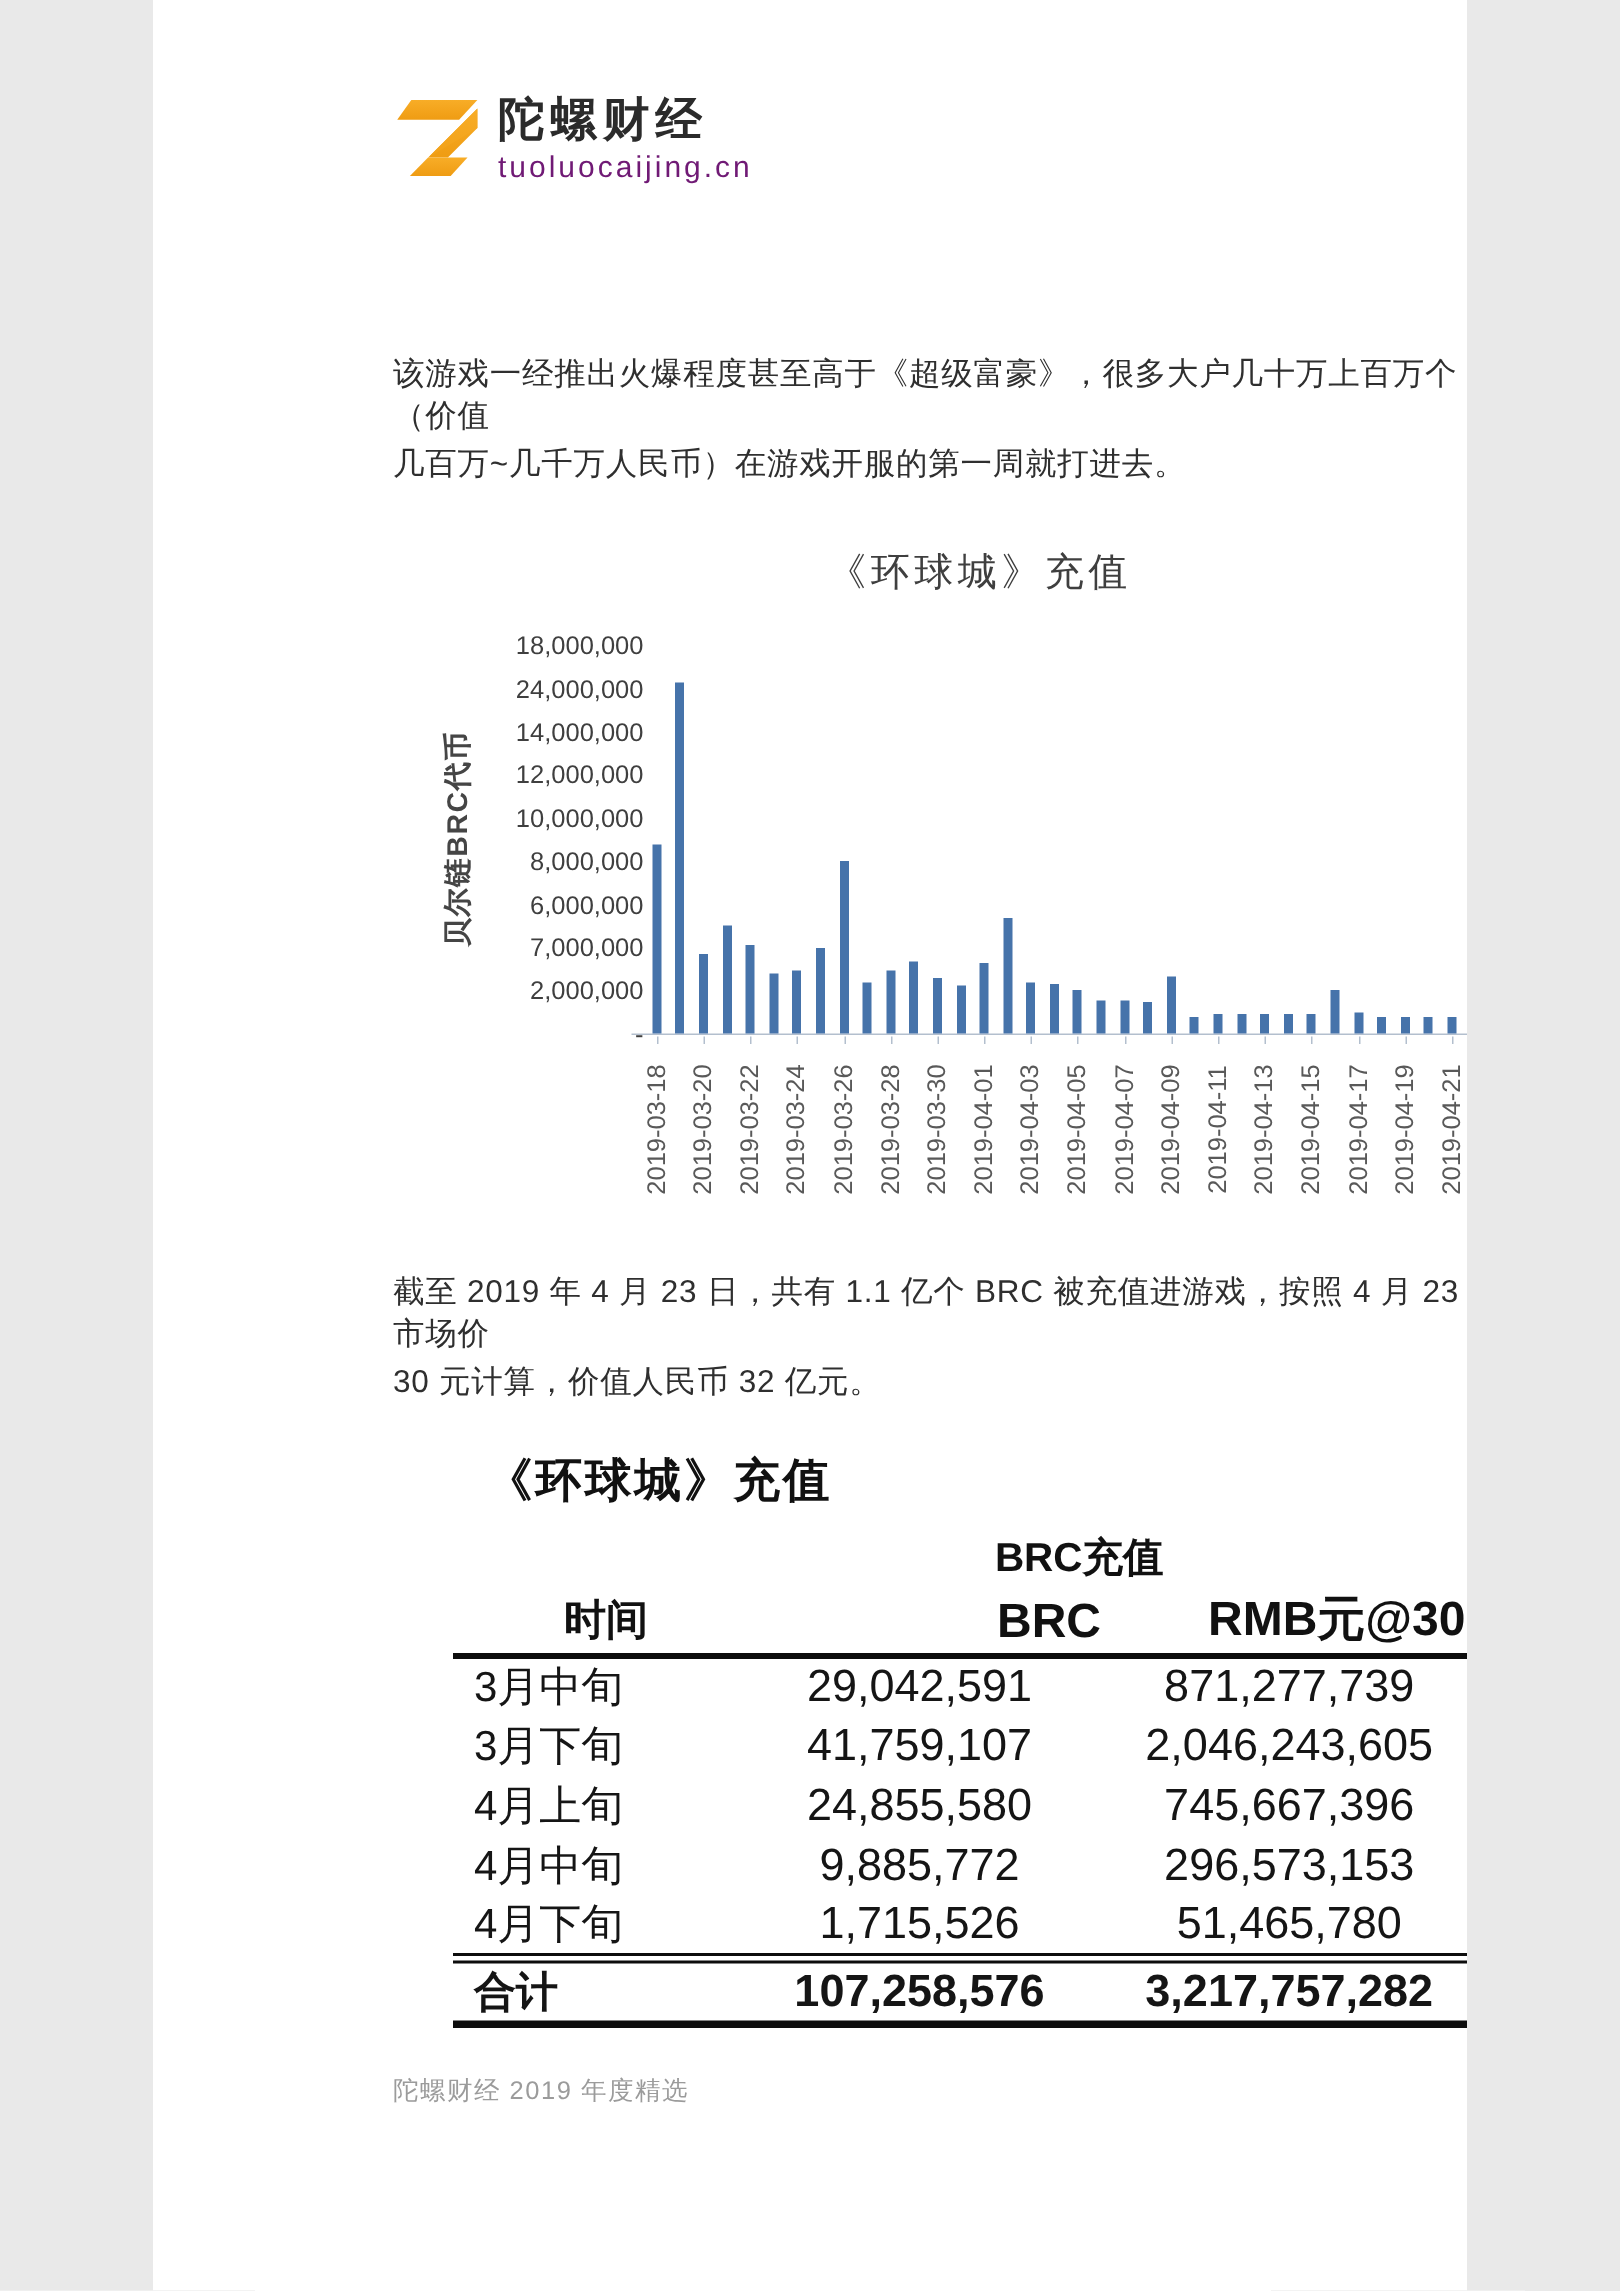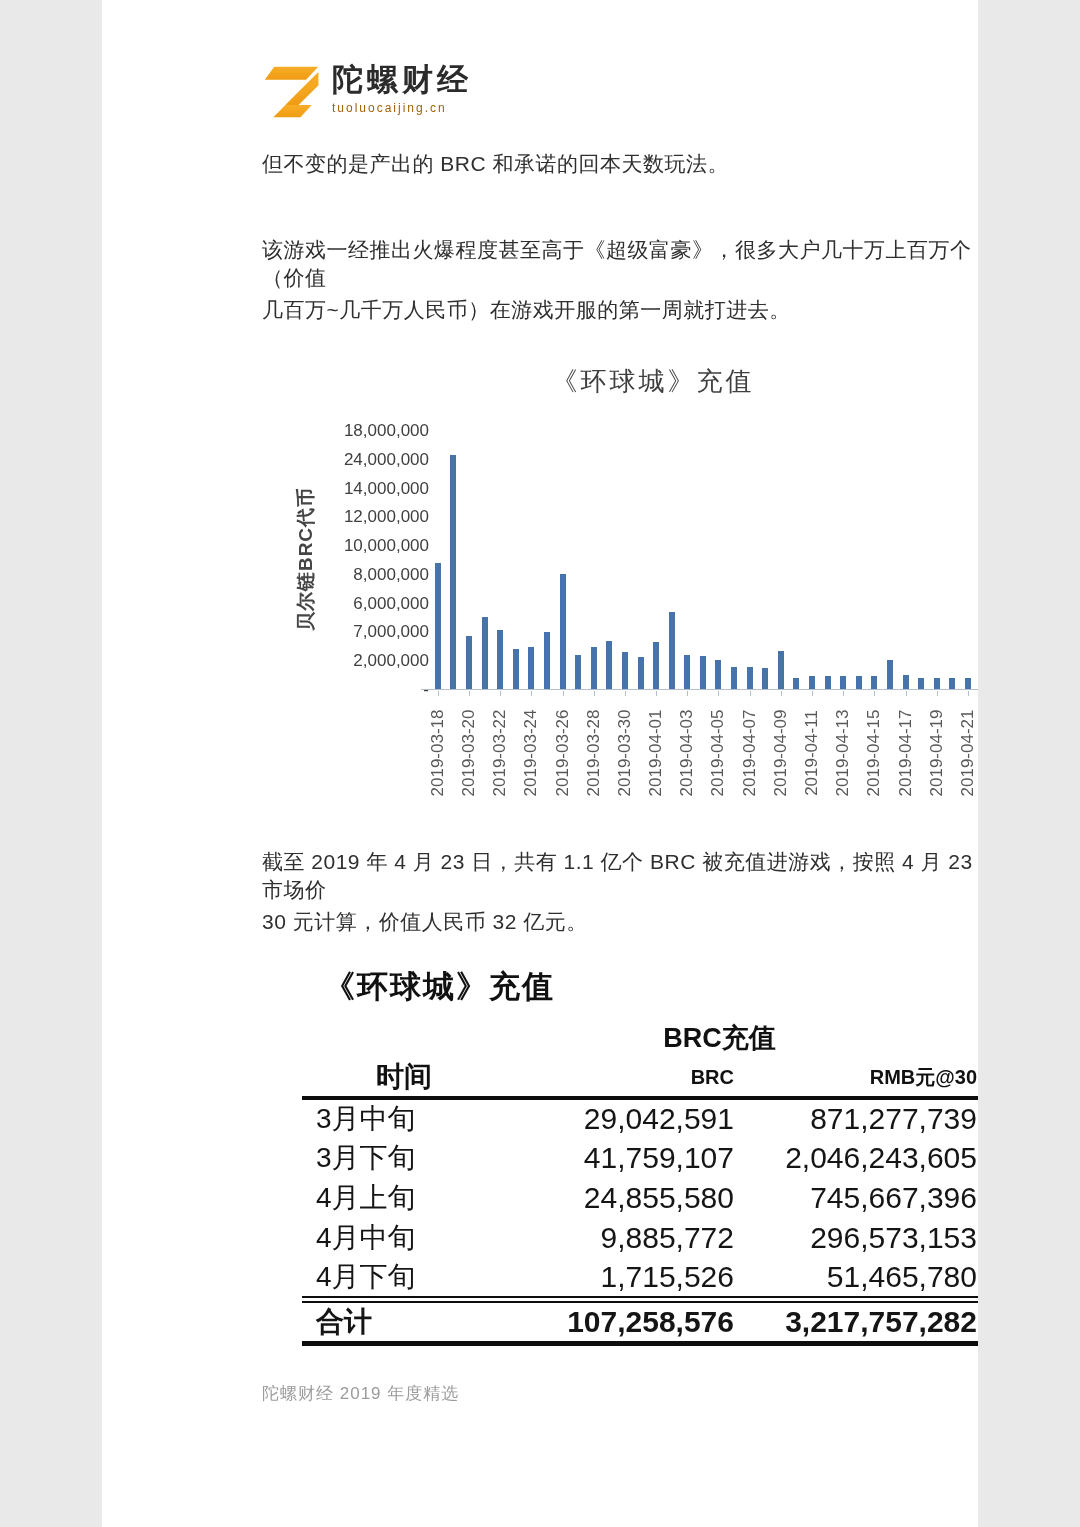--- a/index.html
+++ b/index.html
@@ -7,21 +7,21 @@
   body { font-family:"Liberation Sans","DejaVu Sans",sans-serif; }
   .page {
     position:relative; width:876px; height:1527px; margin:0 auto;
     background:#ffffff; overflow:hidden; color:#2e2e2e;
   }
 
   
   .logo { position:absolute; left:160px; top:62px; display:flex; align-items:flex-start; }
   .logo-mark { width:60px; height:58px; margin-right:10px; }
   .logo-text .brand { font-size:31px; font-weight:700; color:#2b2b2b; letter-spacing:4px; line-height:36px; }
-  .logo-text .domain { font-size:12px; color:#a16207; letter-spacing:2px; margin-top:3px; }
+  .logo-text .domain { font-size:20px; color:#701a75; letter-spacing:2px; margin-top:3px; }
 
   
   .para { position:absolute; left:160px; width:780px; font-size:21px; color:#2f2f2f; letter-spacing:0.5px; line-height:28px; }
   .p1 { top:150px; }
   .p2a { top:236px; }
   .p2b { top:296px; }
   .p3a { top:848px; }
   .p3b { top:908px; }
 
   
@@ -45,26 +45,26 @@
             transform:translate(-50%,-50%) rotate(-90deg); text-align:center; white-space:nowrap;
             font-size:17px; color:#595959; }
 
   
   .table-section { position:absolute; left:200px; top:966px; width:707px; }
   .table-title { font-size:31px; font-weight:700; color:#111; letter-spacing:2px; padding-left:22px; }
   table { width:100%; border-collapse:collapse; margin-top:10px; table-layout:fixed; }
   col.c1 { width:190px; } col.c2 { width:250px; } col.c3 { width:267px; }
   td, th { vertical-align:middle; }
   .group-row th { font-size:27px; font-weight:700; color:#111; text-align:center; padding-right:62px; height:40px; }
-  .head-row th { font-size:20px; font-weight:700; color:#111; height:40px; border-bottom:4px solid #0d0d0d; }
+  .head-row th { font-size:32px; font-weight:700; color:#111; height:40px; border-bottom:4px solid #0d0d0d; }
   .head-row th:first-child { text-align:center; padding-left:14px; }
   .head-row th.c-num { text-align:right; }
   tbody td { height:40px; font-size:30px; color:#151515; }
   td.c-label, th.c-label { text-align:left; padding-left:14px; font-size:28px; }
-  td.c-num, th.c-num { text-align:right; }
+  td.c-num, th.c-num { text-align:center; }
   .pad2 { padding-right:8px; }  .pad3 { padding-right:32px; }
   tr.total-row td { border-top:7px double #0d0d0d; border-bottom:5px solid #0d0d0d; font-weight:700; }
 
   
   .footer { position:absolute; left:160px; top:1382px; width:747px;
             display:flex; justify-content:space-between; align-items:center;
             font-size:17px; color:#9b9b9b; letter-spacing:1px; }
 </style>
 </head>
 <body>
@@ -83,21 +83,20 @@
       <polygon points="60,10 25,45 39,45 60,24" fill="url(#og)"></polygon>
       <polygon points="25,45 53,45 41,58 12,58" fill="url(#og)"></polygon>
       <polygon points="60,10 12,58 25,45 60,24" fill="url(#og)"></polygon>
     </svg>
     <div class="logo-text">
       <div class="brand">陀螺财经</div>
       <div class="domain">tuoluocaijing.cn</div>
     </div>
   </div>
 
-  <div class="para p1">但不变的是产出的 BRC 和承诺的回本天数玩法。</div>
   <div class="para p2a">该游戏一经推出火爆程度甚至高于《超级富豪》，很多大户几十万上百万个 BRC（价值</div>
   <div class="para p2b">几百万~几千万人民币）在游戏开服的第一周就打进去。</div>
 
   <div class="chart">
     <div class="chart-title">《环球城》充值</div>
     <div class="y-title">贝尔链BRC代币</div>
     <div class="y-ticks">
         <div class="ytick" style="top: 0%;">18,000,000</div>
         <div class="ytick" style="top: 11.1111%;">24,000,000</div>
         <div class="ytick" style="top: 22.2222%;">14,000,000</div>

